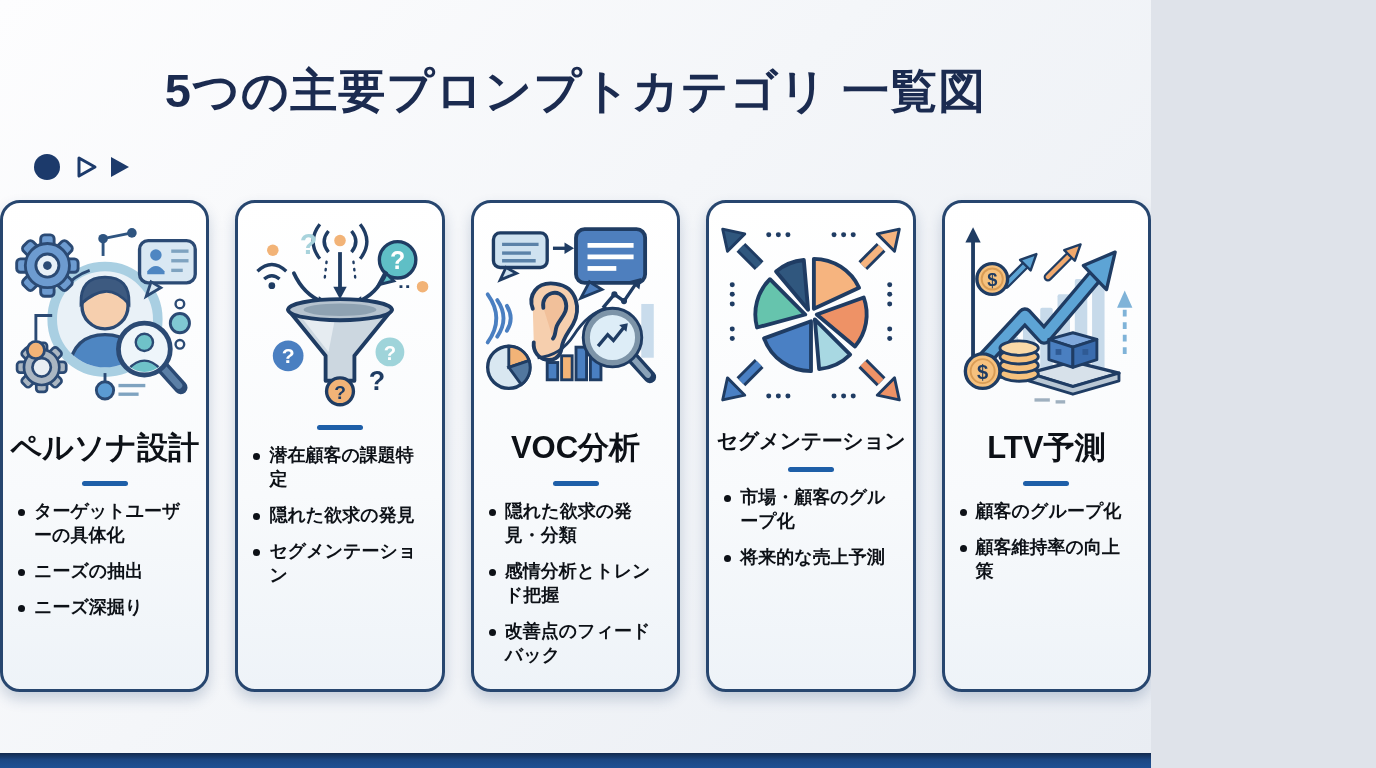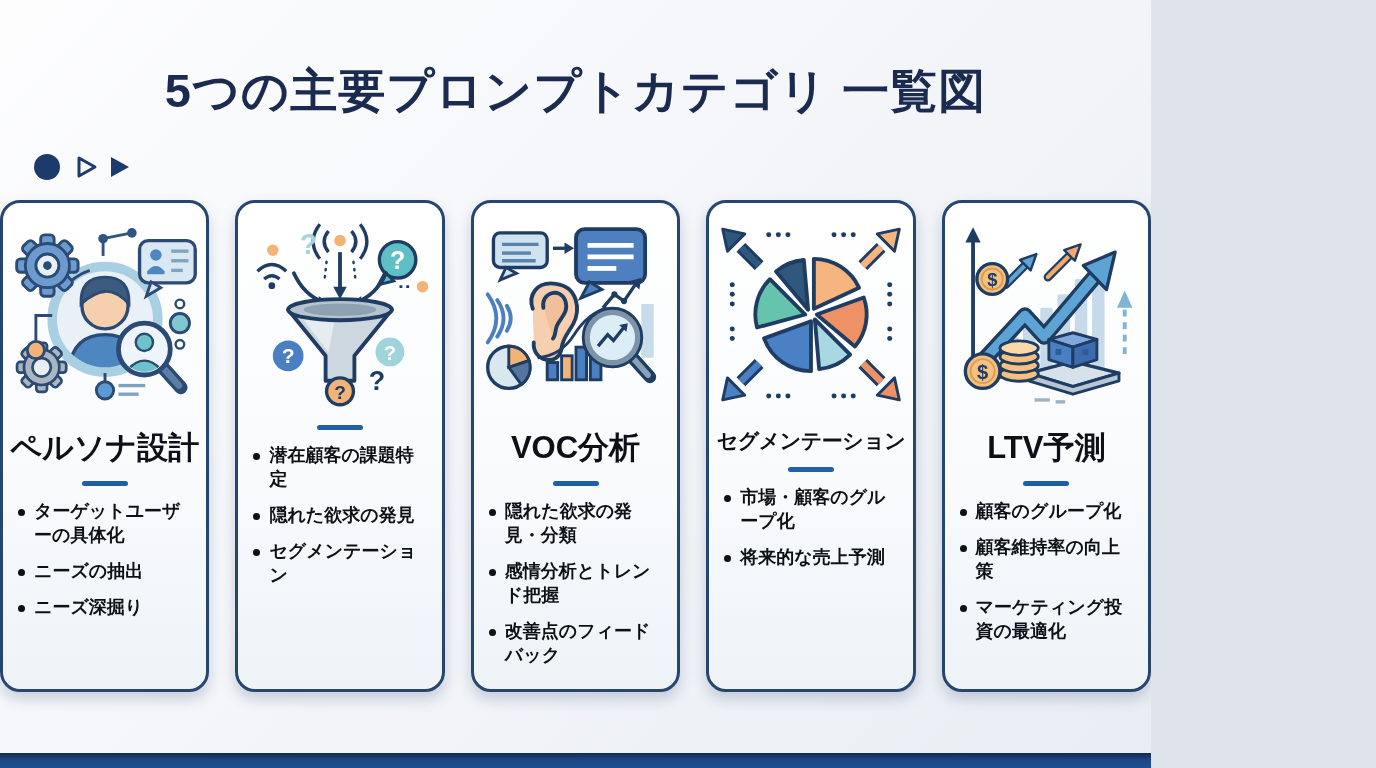--- a/index.html
+++ b/index.html
@@ -417,20 +417,19 @@
           <text x="34" y="164" font-size="21" font-weight="bold" fill="#1f3c63" text-anchor="middle" font-family="Liberation Sans,sans-serif">$</text>
           <line x1="88" y1="186" x2="104" y2="186" stroke="#9fb0bf" stroke-width="3.5"></line>
           <line x1="110" y1="188" x2="120" y2="188" stroke="#9fb0bf" stroke-width="3.5"></line>
         </svg>
       </div>
       <div class="card-title">LTV予測</div>
       <div class="card-divider"></div>
       <ul class="card-bullets">
         <li>顧客のグループ化</li>
         <li>顧客維持率の向上策</li>
-        <li>マーケティング投資の最適化</li>
       </ul>
     </div>
 
   </div>
 
   <div class="footer-bar"></div>
 </div>
 
 </body></html>

